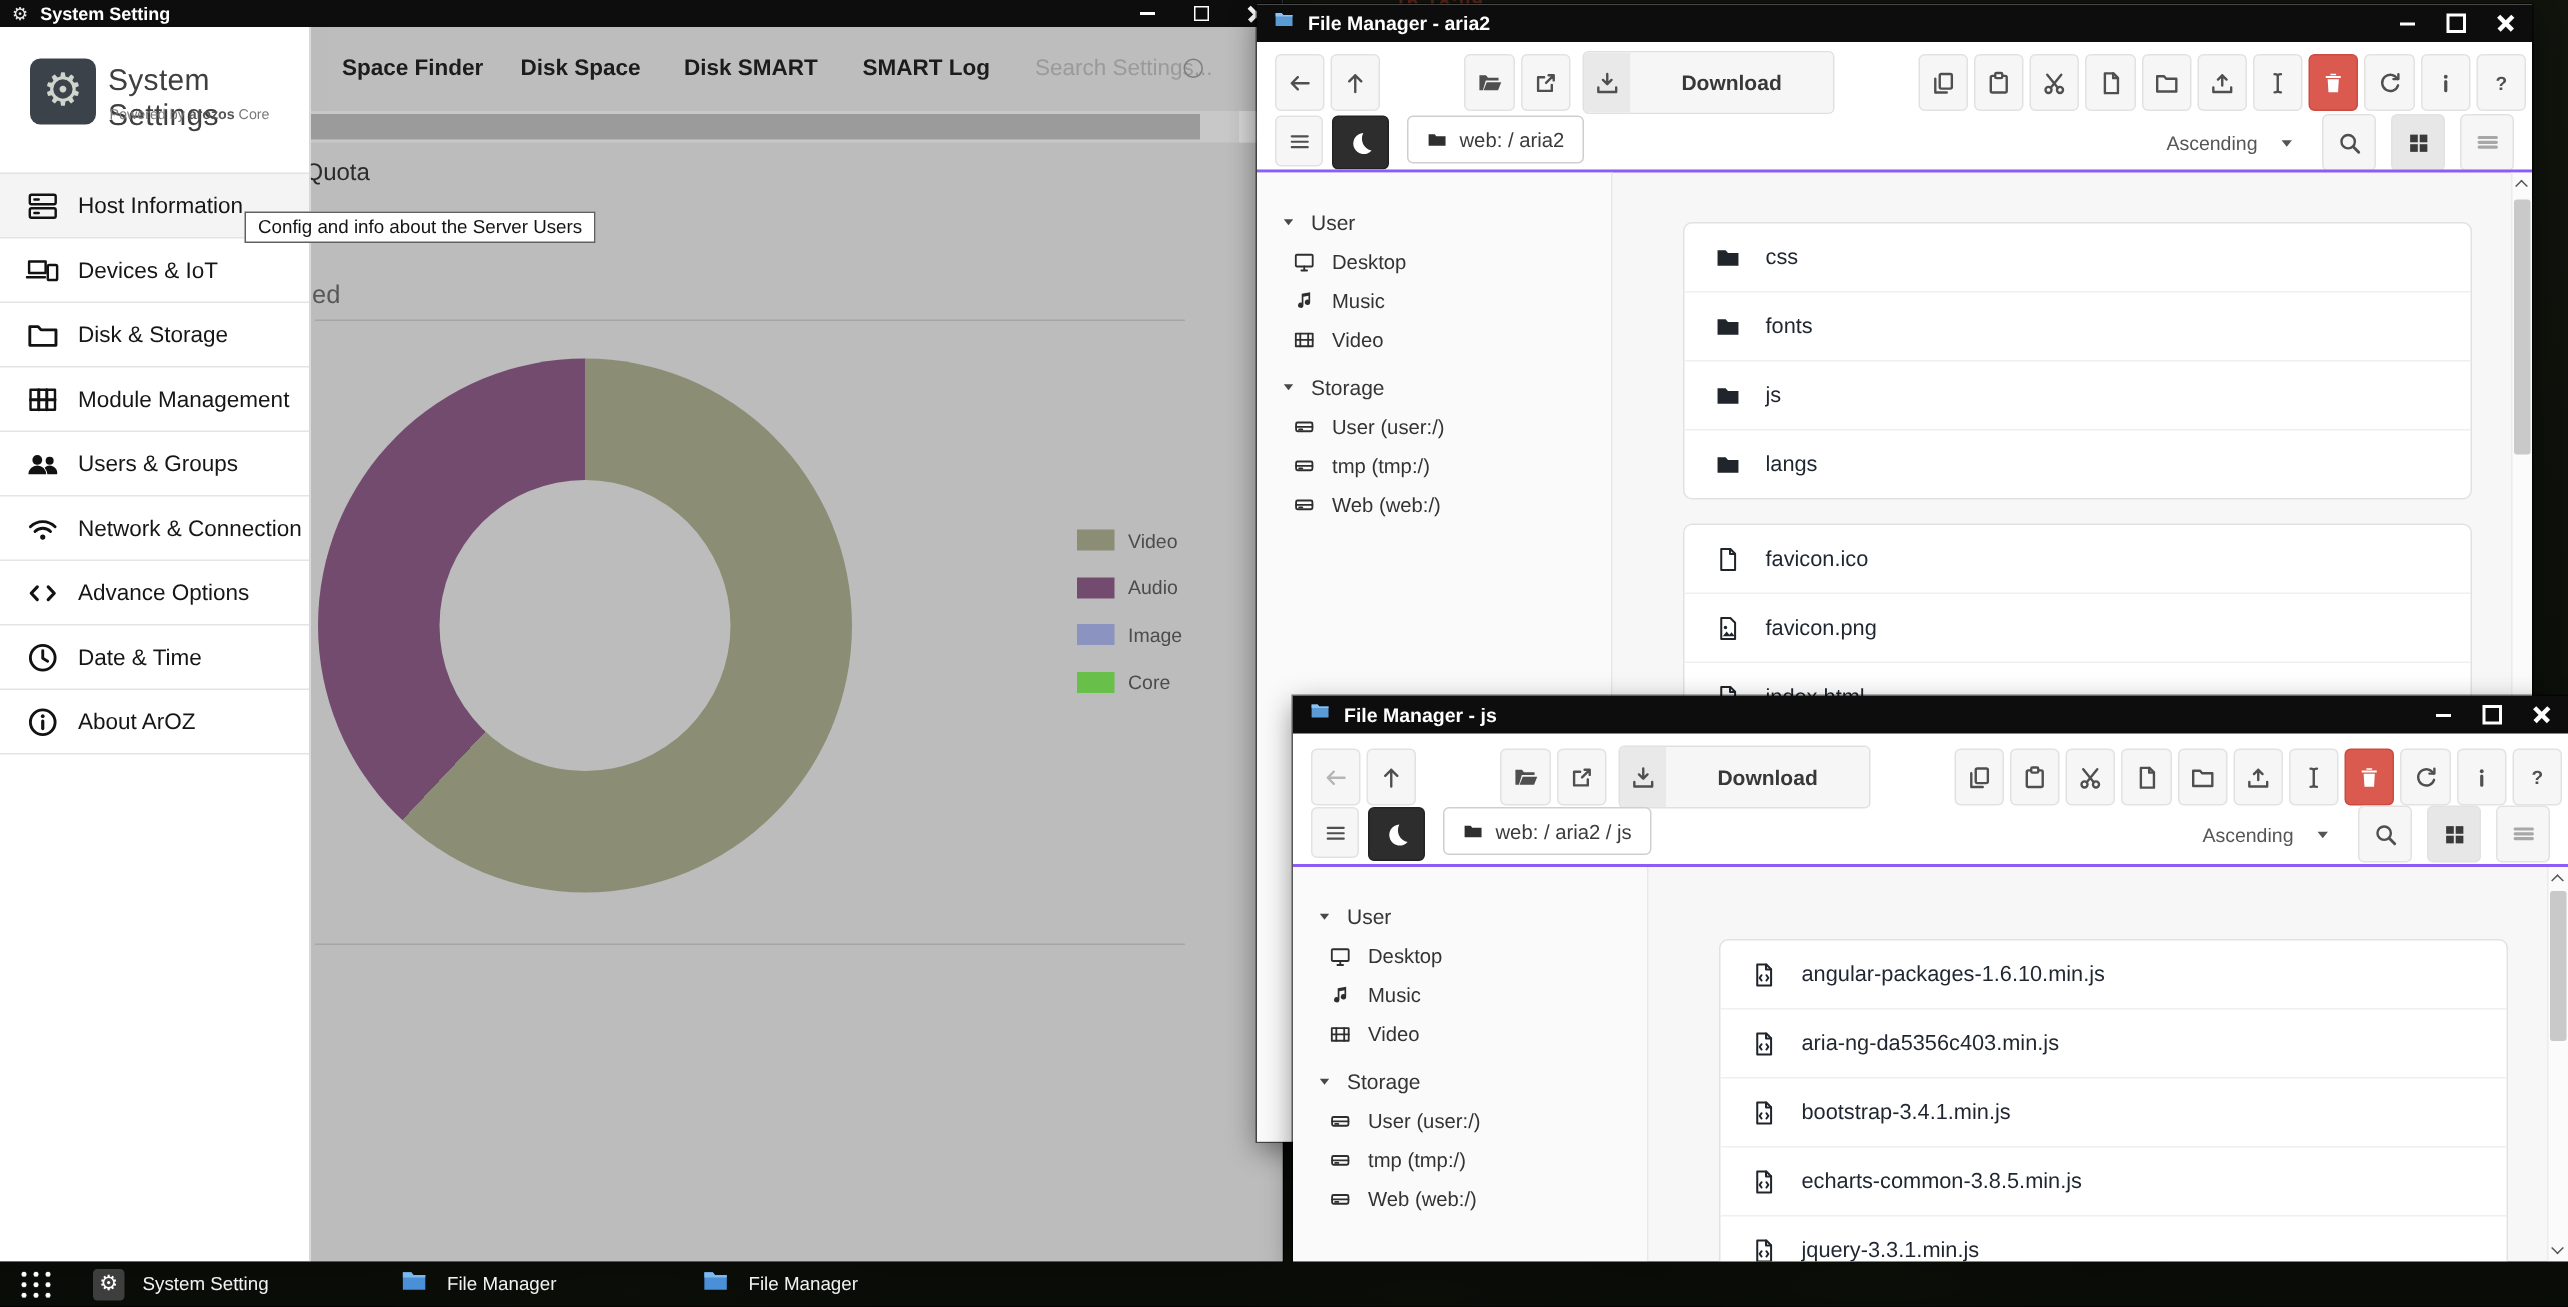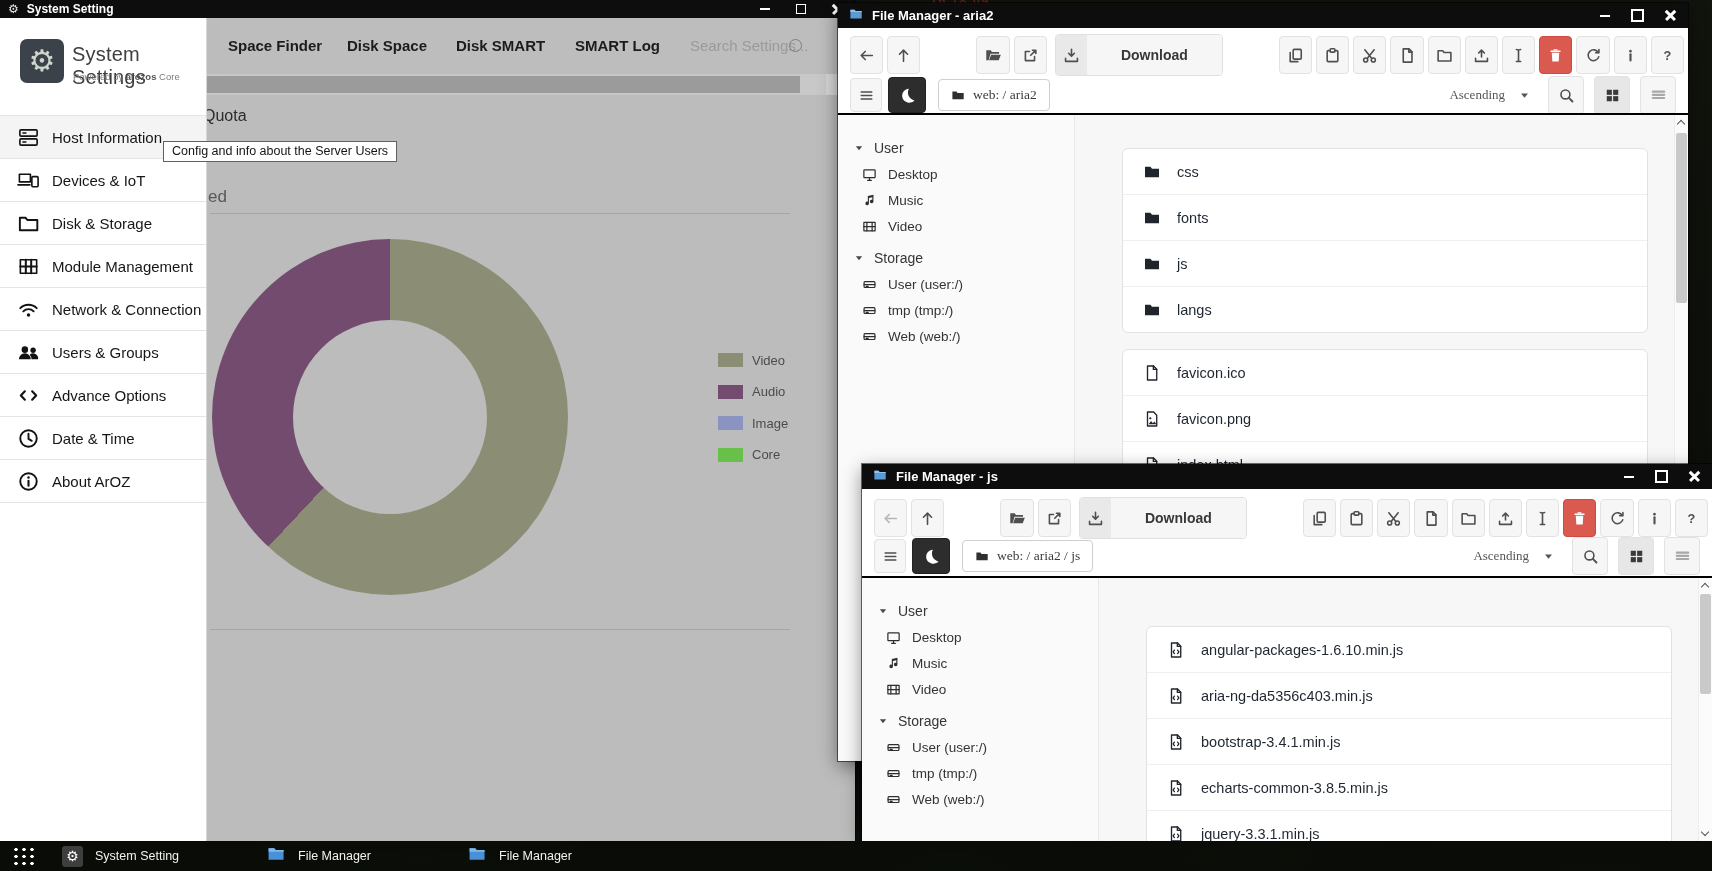--- a/index.html
+++ b/index.html
@@ -88,33 +88,33 @@
   .fm-js .fm-toolbar1{top:33px;}
   .tb-btn{width:36px;height:38px;margin-right:4px;background:#f6f6f6;border:1px solid #e2e2e2;border-radius:4px;display:flex;align-items:center;justify-content:center;color:#4f4f4f;cursor:pointer;padding:0;}
   .tb-btn svg{width:17px;height:17px;}
   .tb-btn.gap{margin-left:52px;}
   .tb-btn.danger{background:#da5a4f;border-color:#cc4b40;color:#fff;}
   .tb-btn.dim{color:#b5b5b5;}
   .tb-download{display:flex;height:40px;margin:0 4px;border:1px solid #e0e0e0;border-radius:4px;overflow:hidden;cursor:pointer;}
   .dl-seg{width:46px;background:#e9e9e9;display:flex;align-items:center;justify-content:center;color:#4f4f4f;}
   .dl-seg svg{width:17px;height:17px;}
   .dl-label{background:#f6f6f6;display:flex;align-items:center;padding:0 34px;font-size:14px;font-weight:bold;color:#383838;}
-  .fm-toolbar2{position:absolute;left:0;right:0;height:36px;display:flex;align-items:center;padding-left:12px;font-family:Liberation Serif, serif;}
+  .fm-toolbar2{position:absolute;left:0;right:0;height:36px;display:flex;align-items:flex-start;padding-left:12px;}
   .fm-aria2 .fm-toolbar2{top:74px;}
   .fm-js .fm-toolbar2{top:74px;}
   .tb-btn.sm{width:32px;height:34px;}
   .tb-btn.moon{width:38px;height:36px;background:#2d2d2d;border-color:#222;color:#fff;margin-left:2px;}
   .crumb{display:flex;align-items:center;gap:8px;height:30px;margin-left:8px;padding:0 12px;border:1px solid #cfcfcf;border-radius:4px;background:#fff;font-size:13.5px;color:#3b3b3b;cursor:pointer;}
   .crumb svg{width:14px;height:14px;color:#2f2f2f;}
   .sort-cluster{position:absolute;right:8px;top:0;height:36px;display:flex;align-items:center;gap:6px;}
   .sort-box{display:flex;align-items:center;gap:14px;height:32px;padding:0 12px;background:#fff;font-size:13px;color:#555;cursor:pointer;}
   .sort-box svg{width:11px;height:11px;color:#555;}
   .tb-btn.active{background:#e7e7e7;color:#3a3a3a;}
   .tb-btn.light{color:#a8a8a8;}
-  .fm-content{position:absolute;left:0;right:0;bottom:0;border-top:2px solid #000000;background:#f7f7f7;overflow:hidden;}
+  .fm-content{position:absolute;left:0;right:0;bottom:0;border-top:2px solid #8b5cf6;background:#f7f7f7;overflow:hidden;}
   .fm-aria2 .fm-content{top:110px;}
   .fm-js .fm-content{top:112px;}
   .tree{position:absolute;left:0;top:0;bottom:0;width:237px;background:#fafafa;border-right:1px solid #e8e8e8;padding-top:20px;box-sizing:border-box;}
   .tree-sec{display:flex;align-items:center;height:26px;padding-left:16px;gap:10px;font-size:14px;color:#353535;cursor:pointer;}
   .tree-sec svg{width:10px;height:10px;color:#484848;}
   .tree-row{display:flex;align-items:center;height:26px;padding-left:24px;gap:11px;font-size:13.5px;color:#333;cursor:pointer;}
   .tree-row svg{width:15px;height:15px;stroke-width:1.3;color:#2e2e2e;}
   .tree-gap{height:6px;}
   .files{position:absolute;left:284px;right:40px;top:0;display:flex;flex-direction:column;gap:16px;}
   .fm-aria2 .files{padding-top:33px;}
@@ -244,38 +244,38 @@
               <svg viewBox="0 0 24 24">
                 <rect x="3.5" y="5" width="17" height="14"></rect>
                 <path d="M9.2 5v14M14.8 5v14M3.5 12h17" stroke-width="2.1"></path>
               </svg>
             </span>
           <span class="mi-label">Module Management</span>
         </div>
         <div class="menu-item">
           <span class="mi-icon">
               <svg viewBox="0 0 24 24">
-                <path d="M3.4 10.6a12.2 12.2 0 0 1 17.2 0M6.6 13.9a7.6 7.6 0 0 1 10.8 0" stroke-width="2"></path>
-                <circle cx="12" cy="17.8" r="1.8" fill="currentColor" stroke="none"></circle>
-              </svg>
-            </span>
-          <span class="mi-label">Network &amp; Connection</span>
-        </div>
-        <div class="menu-item">
-          <span class="mi-icon">
-              <svg viewBox="0 0 24 24">
                 <g fill="currentColor" stroke="none">
                   <circle cx="8.2" cy="9" r="3.4"></circle>
                   <path d="M2 19a6.2 6.2 0 0 1 12.4 0z"></path>
                   <circle cx="16.8" cy="9.6" r="2.8"></circle>
                   <path d="M15.2 19a8 8 0 0 0-1.9-4.6 5.2 5.2 0 0 1 8.7 4.6z"></path>
                 </g>
               </svg>
             </span>
           <span class="mi-label">Users &amp; Groups</span>
+        </div>
+        <div class="menu-item">
+          <span class="mi-icon">
+              <svg viewBox="0 0 24 24">
+                <path d="M3.4 10.6a12.2 12.2 0 0 1 17.2 0M6.6 13.9a7.6 7.6 0 0 1 10.8 0" stroke-width="2"></path>
+                <circle cx="12" cy="17.8" r="1.8" fill="currentColor" stroke="none"></circle>
+              </svg>
+            </span>
+          <span class="mi-label">Network &amp; Connection</span>
         </div>
         <div class="menu-item">
           <span class="mi-icon">
               <svg viewBox="0 0 24 24">
                 <path d="M8.2 7.6 4 12l4.2 4.4M15.8 7.6 20 12l-4.2 4.4" stroke-width="2.2"></path>
               </svg>
             </span>
           <span class="mi-label">Advance Options</span>
         </div>
         <div class="menu-item">

